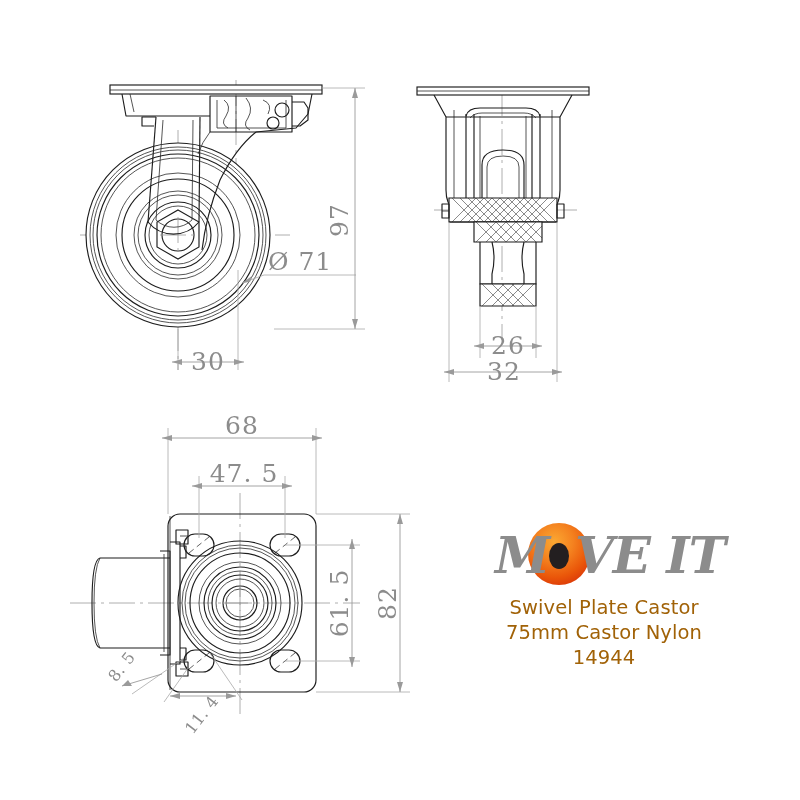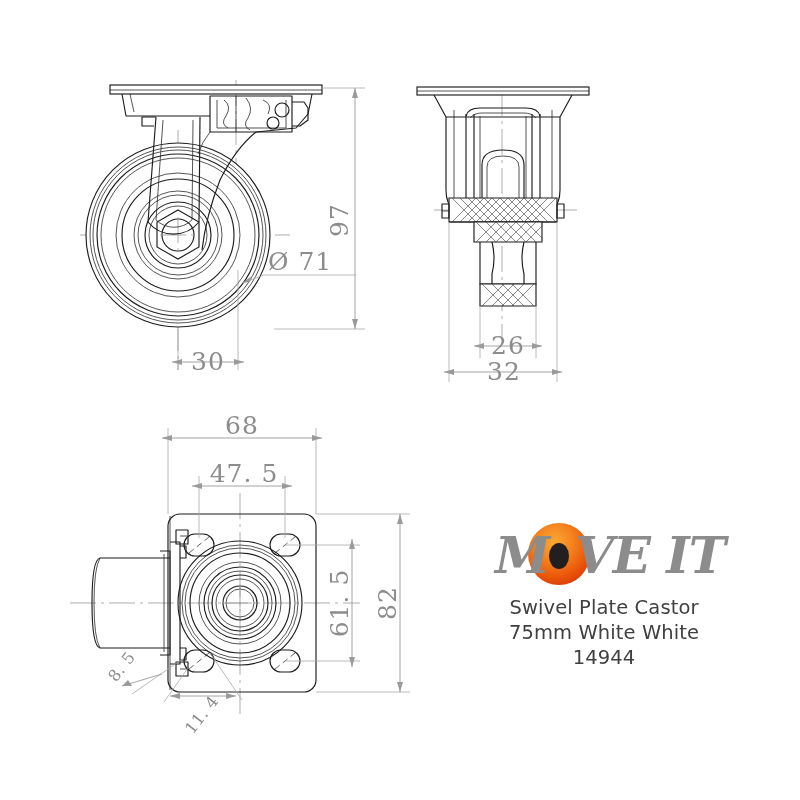--- a/index.html
+++ b/index.html
@@ -40,21 +40,21 @@
   #brand-logo {
     width: 230px;
     height: 72px;
     margin: 0 auto;
     display: block;
   }
   .brand-line {
     font-family: "DejaVu Sans", "Liberation Sans", sans-serif;
     font-size: 19.5px;
     line-height: 25px;
-    color: #404040;
+    color: #a16207;
     letter-spacing: 0.1px;
     white-space: nowrap;
   }
   #brand-text { margin-top: 3px; }
 
   svg { display: block; overflow: visible; }
   svg text {
     font-family: "DejaVu Serif", "Liberation Serif", serif;
     fill: #8c8c8c;
   }
@@ -420,18 +420,18 @@
       <circle cx="70" cy="34" r="31" fill="url(#orangeGrad)"></circle>
 
       <ellipse cx="70" cy="36" rx="10" ry="13" fill="#231F20"></ellipse>
 
       <text x="6" y="53" font-family="'DejaVu Sans','Liberation Sans',sans-serif" font-size="50" font-weight="bold" font-style="italic" fill="#231F20" letter-spacing="-1">M</text>
       <text x="86" y="53" font-family="'DejaVu Sans','Liberation Sans',sans-serif" font-size="50" font-weight="bold" font-style="italic" fill="#231F20" letter-spacing="-1">VE IT</text>
     </svg>
 
     <div id="brand-text">
       <div class="brand-line">Swivel Plate Castor</div>
-      <div class="brand-line">75mm White White</div>
+      <div class="brand-line">75mm Castor Nylon</div>
       <div class="brand-line">14944</div>
     </div>
   </div>
 
 </div>
 
 </body></html>

